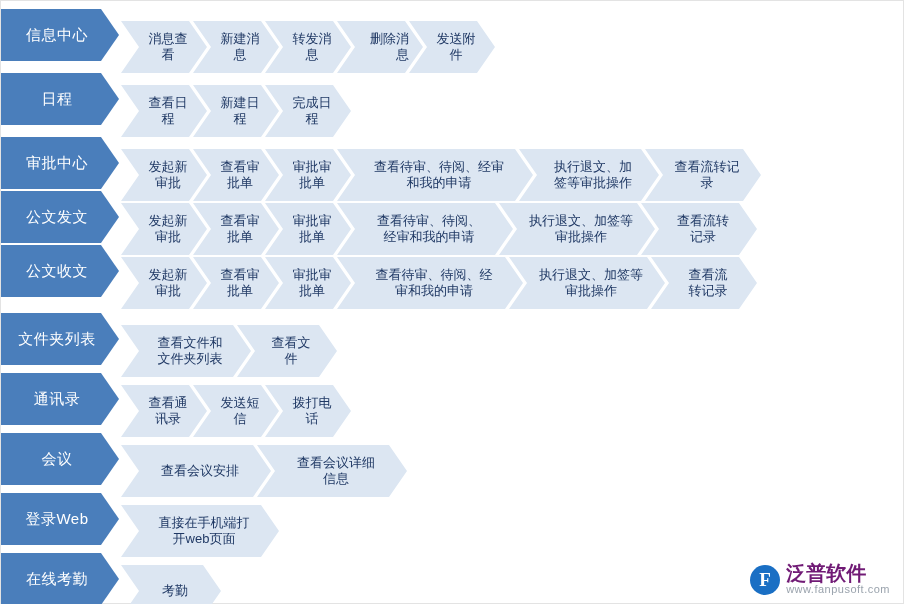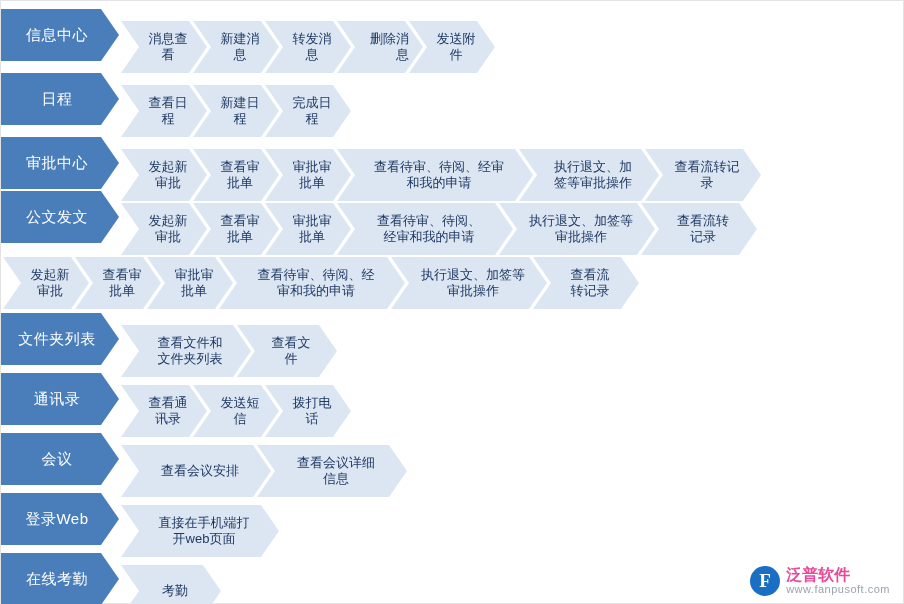--- a/index.html
+++ b/index.html
@@ -89,22 +89,22 @@
     align-items: center;
     justify-content: center;
     font-family: "Liberation Serif", serif;
   }
   #logo .wordmark {
     display: flex;
     flex-direction: column;
     line-height: 1.05;
   }
   #logo .brand {
-    color: #ec4899;
-    font-size: 16px;
+    color: #701a75;
+    font-size: 20px;
     font-weight: bold;
   }
   #logo .url {
     color: #9aa3ad;
     font-size: 11px;
     letter-spacing: 0.5px;
   }
 </style>
 </head>
 <body>
@@ -204,20 +204,23 @@
       <div class="chev step" style="width: 156px;">
         <span class="txt">执行退文、加签等
 审批操作</span>
       </div>
       <div class="chev step" style="width: 116px;">
         <span class="txt">查看流转
 记录</span>
       </div>
     </div>
     <div class="row" style="top: 244px;">
+      <div class="chev head" style="width: 118px;">
+        <span class="txt">公文收文</span>
+      </div>
       <div class="chev step first" style="width: 86px;">
         <span class="txt">发起新
 审批</span>
       </div>
       <div class="chev step" style="width: 86px;">
         <span class="txt">查看审
 批单</span>
       </div>
       <div class="chev step" style="width: 86px;">
         <span class="txt">审批审

